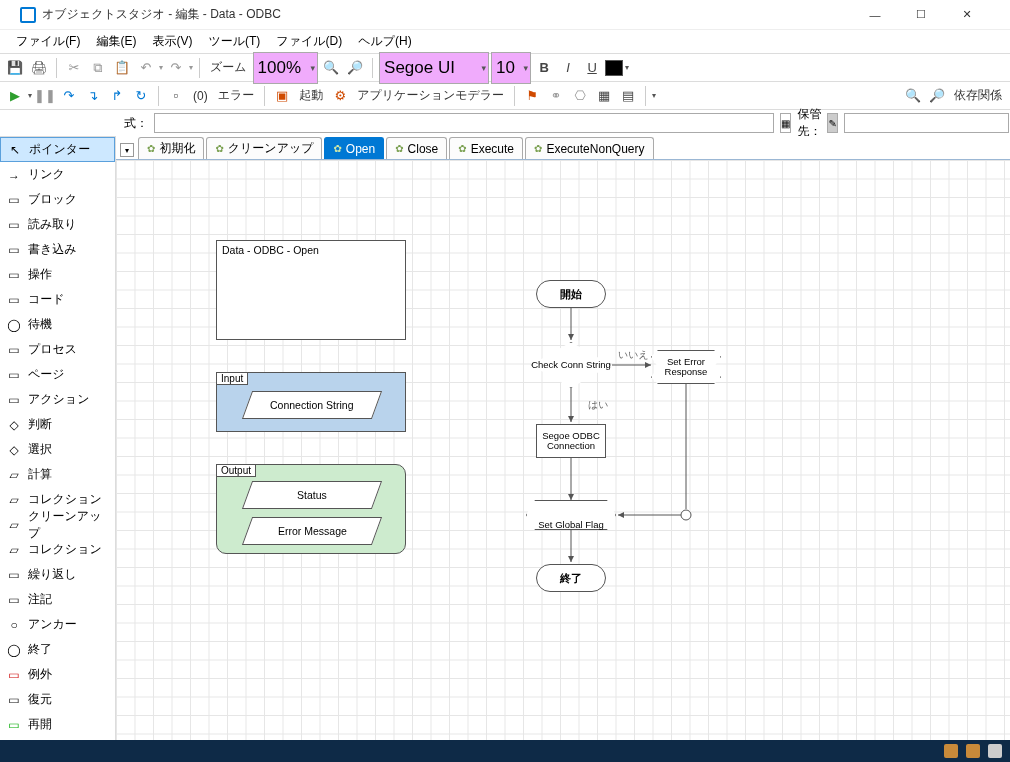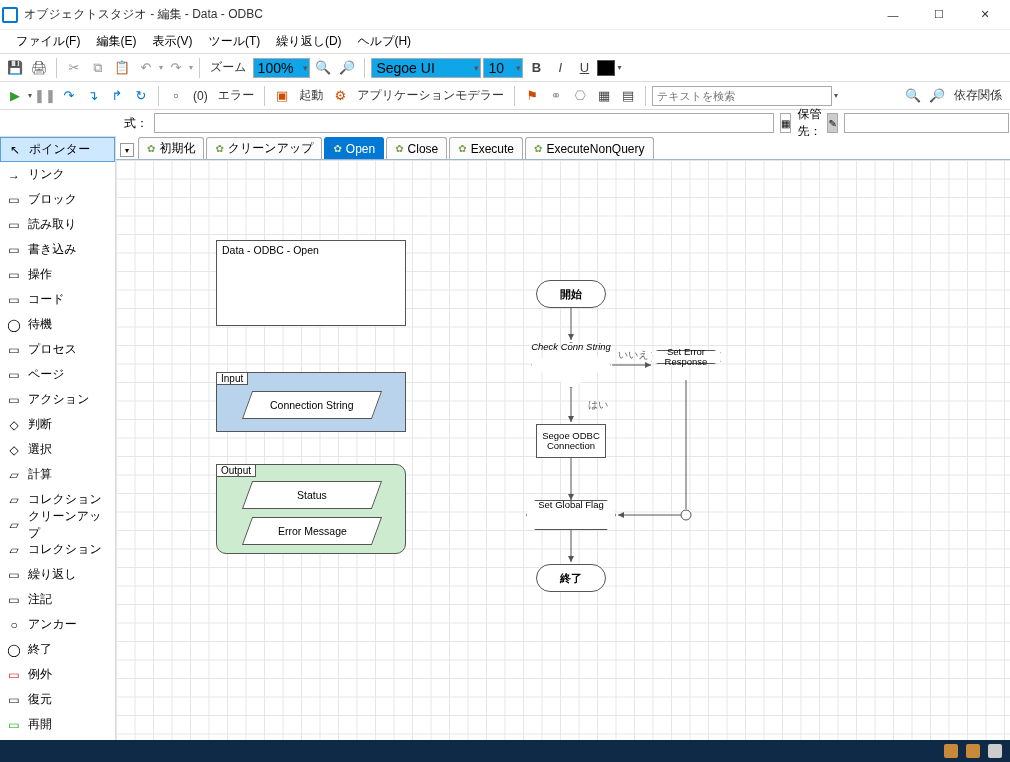--- a/index.html
+++ b/index.html
@@ -1,34 +1,34 @@
 <!DOCTYPE html>
 <html><head>
 <meta charset="utf-8">
 <style>
 * { box-sizing: border-box; margin: 0; padding: 0; font-family: "Segoe UI", Meiryo, sans-serif; }
 body { width: 1010px; height: 762px; overflow: hidden; background: #fff; display: flex; flex-direction: column; }
 
 
-.titlebar { height: 30px; display: flex; align-items: center; padding: 0 2px; border-bottom: 1px solid #eee; }
+.titlebar { height: 30px; display: flex; align-items: center; padding: 0 20px; border-bottom: 1px solid #eee; }
 .titlebar .app-icon { width: 16px; height: 16px; border: 2px solid #0078d4; border-radius: 2px; margin-right: 6px; }
 .titlebar .title { font-size: 12px; color: #333; flex: 1; }
 .titlebar .win-btns { display: flex; gap: 0; }
 .titlebar .win-btn { width: 46px; height: 30px; display: flex; align-items: center; justify-content: center; font-size: 11px; color: #333; }
 
 
 .menubar { height: 24px; display: flex; align-items: center; padding-left: 8px; font-size: 12px; border-bottom: 1px solid #dcdcdc; }
 .menubar span { padding: 3px 8px; cursor: default; }
 
 
 .toolbar { height: 28px; display: flex; align-items: center; padding: 0 4px; border-bottom: 1px solid #dcdcdc; font-size: 12px; gap: 2px; }
 .toolbar .sep { width: 1px; height: 20px; background: #ccc; margin: 0 4px; }
 .tool-btn { width: 22px; height: 22px; display: inline-flex; align-items: center; justify-content: center; cursor: default; color: #444; font-size: 13px; }
 .tool-label { padding: 0 4px; font-size: 12px; color: #333; }
-.dropdown { border: 1px solid #aaa; padding: 1px 16px 1px 4px; font-size: 14px; background: #0ea5e9; position: relative; height: 20px; display: inline-flex; align-items: center; }
+.dropdown { border: 1px solid #aaa; padding: 1px 16px 1px 4px; font-size: 17px; background: #f0abfc; position: relative; height: 32px; display: inline-flex; align-items: center; }
 .dropdown::after { content: "▾"; position: absolute; right: 2px; font-size: 9px; color: #555; }
 .color-swatch { width: 18px; height: 16px; background: #000; border: 1px solid #555; }
 
 
 .exprbar { height: 26px; display: flex; align-items: center; padding: 0 4px 0 124px; font-size: 12px; gap: 6px; }
 .exprbar input { flex: 0 0 620px; height: 20px; border: 1px solid #aaa; padding: 0 4px; font-size: 12px; }
 .exprbar .small-btn { width: 20px; height: 20px; border: 1px solid #aaa; display: flex; align-items: center; justify-content: center; font-size: 10px; }
 
 
 .main { flex: 1; display: flex; min-height: 0; }
@@ -60,28 +60,28 @@
 .group-box { position: absolute; border: 1px solid #555; }
 .group-box .label { position: absolute; top: -1px; left: -1px; border: 1px solid #555; background: #fff; padding: 0 4px; font-size: 10px; }
 .group-input { background: #b9d3ec; }
 .group-output { background: #cdebce; border-radius: 10px; }
 
 .parallelogram { position: absolute; width: 130px; height: 28px; background: #fff; border: 1px solid #555; transform: skewX(-20deg); display: flex; align-items: center; justify-content: center; }
 .parallelogram span { transform: skewX(20deg); font-size: 10.5px; }
 
 
 .node-terminal { width: 70px; height: 28px; border: 1px solid #555; border-radius: 14px; background: #fff; display: flex; align-items: center; justify-content: center; font-size: 11px; font-weight: bold; }
-.node-decision { width: 80px; height: 46px; position: relative; display: flex; align-items: flex-start; justify-content: center; font-style: italic; }
+.node-decision { width: 80px; height: 46px; position: relative; display: flex; align-items: center; justify-content: center; }
 .node-decision .diamond-bg { position: absolute; inset: 0; background: #fff; border: 1px solid #555; clip-path: polygon(50% 0%, 100% 50%, 50% 100%, 0% 50%); }
 .node-decision .dtext { position: relative; font-size: 9.5px; text-align: center; line-height: 1.1; }
 .node-activity { width: 70px; height: 34px; border: 1px solid #555; background: #fff; display: flex; align-items: center; justify-content: center; font-size: 9.5px; text-align: center; line-height: 1.1; }
 .node-hex-bg { background:#fff; border:1px solid #555; clip-path: polygon(10% 0%, 90% 0%, 100% 50%, 90% 100%, 10% 100%, 0% 50%); position:absolute; inset:0; }
-.node-hex { width: 90px; height: 30px; position: relative; display: flex; align-items: flex-start; justify-content: center; }
+.node-hex { width: 90px; height: 30px; position: relative; display: flex; align-items: flex-end; justify-content: center; }
 .node-hex .htext { position: relative; font-size: 9.5px; text-align:center; line-height:1.1; }
-.node-error { width: 70px; height: 14px; position: relative; display: flex; align-items: center; justify-content: center; }
+.node-error { width: 70px; height: 34px; position: relative; display: flex; align-items: center; justify-content: center; }
 .node-error .err-bg { position:absolute; inset:0; background:#fff; border:1px solid #555; clip-path: polygon(0% 20%, 10% 0%, 90% 0%, 100% 20%, 90% 50%, 100% 80%, 90% 100%, 10% 100%, 0% 80%, 10% 50%); }
 .node-error .etext { position:relative; font-size:9.5px; text-align:center; line-height:1.1; }
 
 .edge-label { position: absolute; font-size: 10px; color: #666; }
 
 svg.arrows { position: absolute; top: 0; left: 0; width: 100%; height: 100%; pointer-events: none; }
 
 
 .statusbar { height: 22px; background: #0e2a47; display: flex; align-items: center; justify-content: flex-end; padding-right: 8px; gap: 8px; }
 .statusbar .st-icon { width: 14px; height: 14px; background: #c88a3a; border-radius: 2px; }
@@ -97,21 +97,21 @@
     <div class="win-btn">☐</div>
     <div class="win-btn">✕</div>
   </div>
 </div>
 
 <div class="menubar">
   <span>ファイル(F)</span>
   <span>編集(E)</span>
   <span>表示(V)</span>
   <span>ツール(T)</span>
-  <span>繰り返し(D)</span>
+  <span>ファイル(D)</span>
   <span>ヘルプ(H)</span>
 </div>
 
 <div class="toolbar">
   <span class="tool-btn" style="color:#6b3fa0">💾</span>
   <span class="tool-btn">🖨</span>
   <span class="sep"></span>
   <span class="tool-btn" style="color:#999">✂</span>
   <span class="tool-btn" style="color:#999">⧉</span>
   <span class="tool-btn" style="color:#999">📋</span>
@@ -157,21 +157,20 @@
   <span class="tool-label">起動</span>
   <span class="tool-btn" style="color:#d04a00">⚙</span>
   <span class="tool-label">アプリケーションモデラー</span>
   <span class="sep"></span>
   <span class="tool-btn" style="color:#d04a00">⚑</span>
   <span class="tool-btn" style="color:#999">⚭</span>
   <span class="tool-btn" style="color:#999">⎔</span>
   <span class="tool-btn">▦</span>
   <span class="tool-btn">▤</span>
   <span class="sep"></span>
-  <input type="text" style="width: 180px; height: 20px; border: 1px solid rgb(170, 170, 170); font-size: 11px; padding: 0px 4px;" placeholder="テキストを検索">
   <span style="font-size:8px;color:#555">▾</span>
   <div style="flex:1"></div>
   <span class="tool-btn">🔍</span>
   <span class="tool-btn">🔎</span>
   <span class="tool-label">依存関係</span>
 </div>
 
 <div class="exprbar">
   <span>式：</span>
   <input type="text" style="">
@@ -307,21 +306,21 @@
         </div>
       <div class="tab">
           <span class="tab-icon">✿</span>
           <span>ExecuteNonQuery</span>
         </div>
     </div>
 
     <div class="canvas-wrap">
       <div class="canvas">
 
-        <div class="note-box" style="left:100px;top:80px;width:190px;height:86px">
+        <div class="note-box" style="left:100px;top:80px;width:190px;height:100px">
           <div>Data - ODBC - Open</div>
         </div>
 
         <div class="group-box group-input" style="left:100px;top:212px;width:190px;height:60px">
           <div class="label">Input</div>
           <div class="parallelogram" style="left:30px;top:18px">
               <span>Connection String</span>
             </div>
         </div>
 

